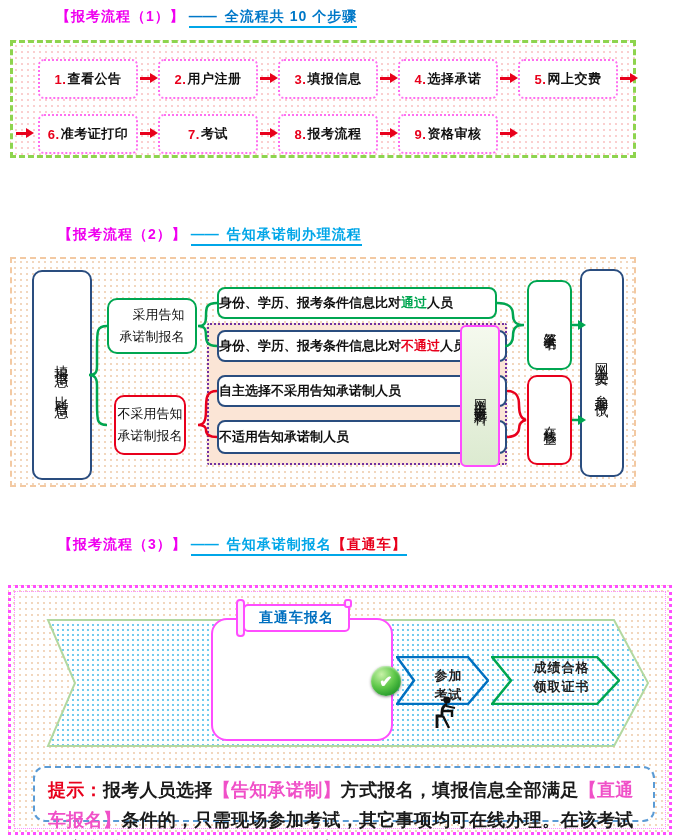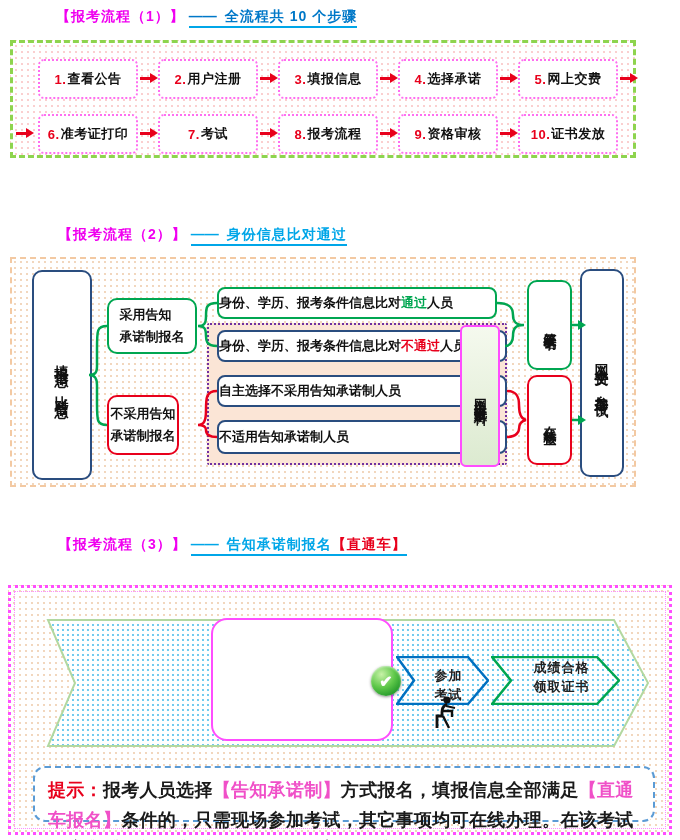--- a/index.html
+++ b/index.html
@@ -34,21 +34,21 @@
   
   .step{position:absolute; height:40px; background:#fff; border:2.5px dotted var(--step_pink); border-radius:6px;
         display:flex; align-items:center; justify-content:center; font-size:13px; font-weight:bold; color:#111; letter-spacing:.5px;}
   .step .num{color:var(--red); margin-right:1px;}
   .arr{position:absolute; height:3px; background:var(--red);}
   .arr::after{content:""; position:absolute; right:-8px; top:-4px; width:0; height:0;
         border-left:8px solid var(--red); border-top:5.5px solid transparent; border-bottom:5.5px solid transparent;}
 
   
   .fbox{position:absolute; background:#fff; border-radius:10px; display:flex; align-items:center; justify-content:center;
-        font-weight:bold; color:#111; text-align:left;}
+        font-weight:normal; color:#111; text-align:right;}
   .b-navy{border:2.5px solid var(--navy);}
   .b-green{border:2.5px solid var(--green);}
   .b-red{border:2.5px solid var(--red);}
   .b-magenta{border:2.5px solid var(--card_magenta); background:linear-gradient(180deg,#f5f9ee,#dcead0);}
   .vtx{writing-mode:vertical-lr; text-orientation:upright; letter-spacing:3px; font-size:14px;}
   .hbox{justify-content:flex-start; border-radius:8px; font-size:13px; font-weight:600; text-align:left;}
   .hl-green{color:var(--green); font-weight:bold;}
   .hl-red{color:var(--red); font-weight:bold;}
   .peach-wrap{position:absolute; background:var(--peach); border:2px dotted var(--purple); border-radius:2px;}
   .twoline{line-height:1.7; font-size:13px;}
@@ -121,49 +121,45 @@
       <span>考试</span>
     </div>
   <div class="step" style="left:265px; top:71px; width:100px;">
       <span class="num">8.</span>
       <span>报考流程</span>
     </div>
   <div class="step" style="left:385px; top:71px; width:100px;">
       <span class="num">9.</span>
       <span>资格审核</span>
     </div>
-  <div class="step" style="left:505px; top:71px; width:100px;">
-      <span class="num">10.</span>
-      <span>证书发放</span>
-    </div>
   <div class="arr" style="left:3px; top:89px; width:10px;"></div>
   <div class="arr" style="left:127px; top:89px; width:10px;"></div>
   <div class="arr" style="left:247px; top:89px; width:10px;"></div>
   <div class="arr" style="left:367px; top:89px; width:10px;"></div>
   <div class="arr" style="left:487px; top:89px; width:10px;"></div>
 </div>
 
 <div class="sec-title" style="left:58px; top:226px;">
-  <span class="tp">【报考流程（2）】</span><span class="tl tl23"><span>——</span><span class="tgap">身份信息比对通过</span></span>
+  <span class="tp">【报考流程（2）】</span><span class="tl tl23"><span>——</span><span class="tgap">告知承诺制办理流程</span></span>
 </div>
 
 <div id="sec2" class="sec">
   <div class="peach-wrap" style="left:195px; top:64px; width:300px; height:142px;"></div>
 
   <div class="fbox b-navy" style="left:20px; top:11px; width:60px; height:210px;">
     <span class="vtx">填报信息 比对信息</span>
   </div>
 
   <div class="fbox b-green twoline" style="left:95px; top:39px; width:90px; height:56px;">
     <span>
         <span style="display:block">采用告知</span>
         <span style="display:block">承诺制报名</span>
       </span>
   </div>
-  <div class="fbox b-red twoline" style="left:95px; top:136px; width:72px; height:60px;">
+  <div class="fbox b-red twoline" style="left:102px; top:136px; width:72px; height:60px;">
     <span>
         <span style="display:block">不采用告知</span>
         <span style="display:block">承诺制报名</span>
       </span>
   </div>
 
   <div class="fbox b-green hbox" style="left:205px; top:28px; width:280px; height:32px;">
     <span><span>身份、学历、报考条件信息比对</span><span class="hl-green">通过</span><span>人员</span></span>
   </div>
   <div class="fbox b-navy hbox" style="left:205px; top:71px; width:290px; height:32px;">
@@ -213,20 +209,25 @@
       <pattern id="cyanDots" width="5" height="5" patternUnits="userSpaceOnUse">
         <rect width="5" height="5" fill="#ffffff"></rect>
         <circle cx="2" cy="2" r="0.9" fill="#2fb3e8"></circle>
       </pattern>
     </defs>
     <polygon points="37,32 603,32 637,95 603,158 37,158 64,95" fill="url(#cyanDots)" stroke="#b2d8a0" stroke-width="2"></polygon>
   </svg>
 
 
   <div class="card" style="left:200px; top:30px; width:182px; height:123px;">
+    <div class="card-head">
+      <span class="ribbon"></span>
+      <span class="nub"></span>
+      <span>直通车报名</span>
+    </div>
   </div>
 
   <div class="badge" style="left:360px; top:78px;">
     <span>✔</span>
   </div>
 
   <div class="chev" style="left:385px; top:68px; width:93px; height:60px;">
     <svg width="93" height="49" viewBox="0 0 93 49">
       <polygon points="1,1 72,1 92,24.5 72,48 1,48 18,24.5" fill="none" stroke="#0070c0" stroke-width="2.5"></polygon>
     </svg>

